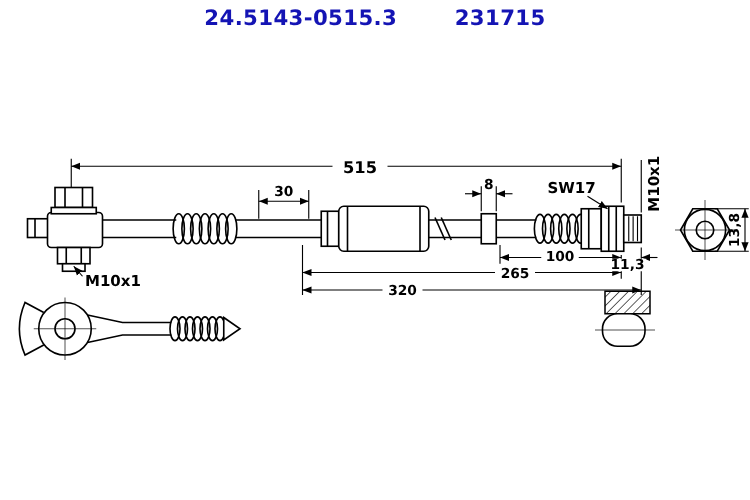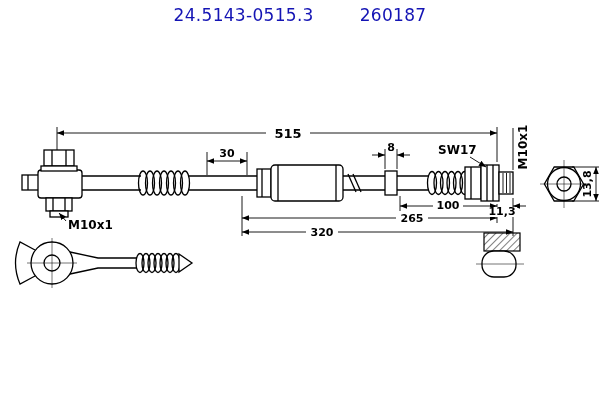--- a/index.html
+++ b/index.html
@@ -1,38 +1,38 @@
 <!DOCTYPE html>
 <html style="--accent: #1414b4; --line: #000000; --bg: #ffffff;"><head>
 <meta charset="utf-8">
 <style>
   html,body{margin:0;padding:0;background:#fff;}
   .page{position:relative;width:600px;height:400px;background:var(--bg,#fff);
         font-family:"DejaVu Sans",sans-serif;overflow:hidden;}
   .header{position:absolute;top:5px;left:0;width:100%;display:flex;justify-content:center;
-          gap:46px;color:var(--accent,#1414b4);font-weight:normal;font-size:17px;letter-spacing:.3px;}
+          gap:46px;color:var(--accent,#1414b4);font-weight:bold;font-size:17px;letter-spacing:.3px;}
   svg.drawing{position:absolute;top:0;left:0;}
   .ol{fill:none;stroke:var(--line,#000);stroke-width:1.3;}
   .olf{fill:#fff;stroke:var(--line,#000);stroke-width:1.3;}
   .dl{fill:none;stroke:var(--line,#000);stroke-width:0.9;}
   .cl{fill:none;stroke:var(--line,#000);stroke-width:0.55;}
   .hatched{fill:url(#hatch);stroke:var(--line,#000);stroke-width:1.2;}
   .dim-text{font-family:"DejaVu Sans",sans-serif;font-weight:bold;font-size:11px;
             fill:var(--line,#000);text-anchor:middle;}
   .dim-text.big{font-size:13px;}
   .lbl{font-family:"DejaVu Sans",sans-serif;font-weight:bold;font-size:12px;fill:var(--line,#000);}
 </style>
 </head>
 <body>
 
 <div class="page">
 
   <div class="header">
     <span>24.5143-0515.3</span>
-    <span>260187</span>
+    <span>231715</span>
   </div>
 
   <svg class="drawing" width="600" height="400" viewBox="0 0 600 400">
     <defs>
       <marker id="arr" viewBox="0 0 10 10" refX="10" refY="5" markerWidth="8" markerHeight="8" orient="auto-start-reverse">
         <path d="M0,1 L10,5 L0,9 z" fill="#000"></path>
       </marker>
       <pattern id="hatch" width="5" height="5" patternUnits="userSpaceOnUse" patternTransform="rotate(45)">
         <line x1="0" y1="0" x2="0" y2="5" stroke="#000" stroke-width="1"></line>
       </pattern>

